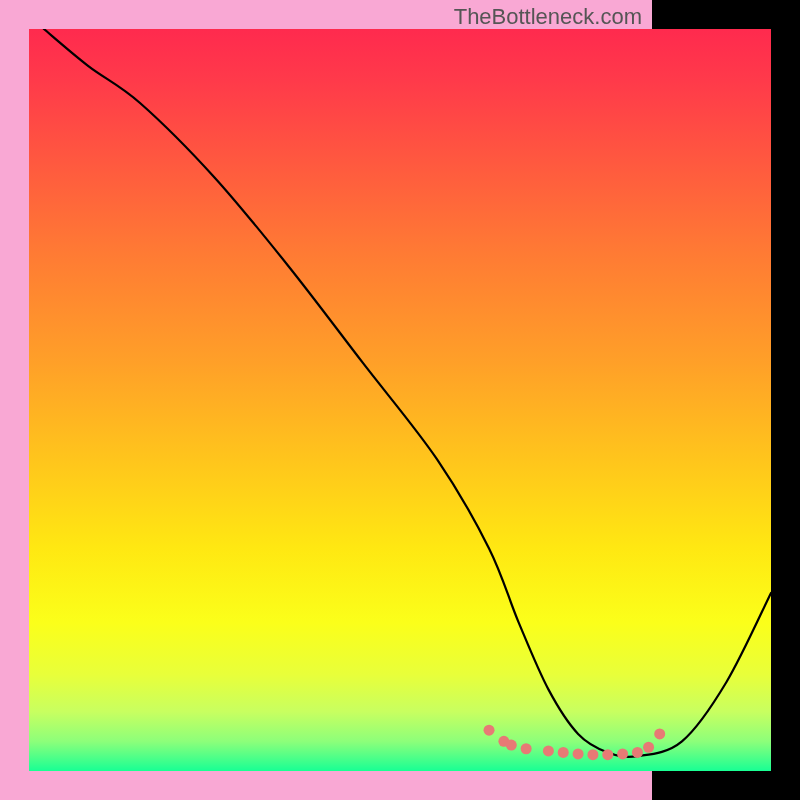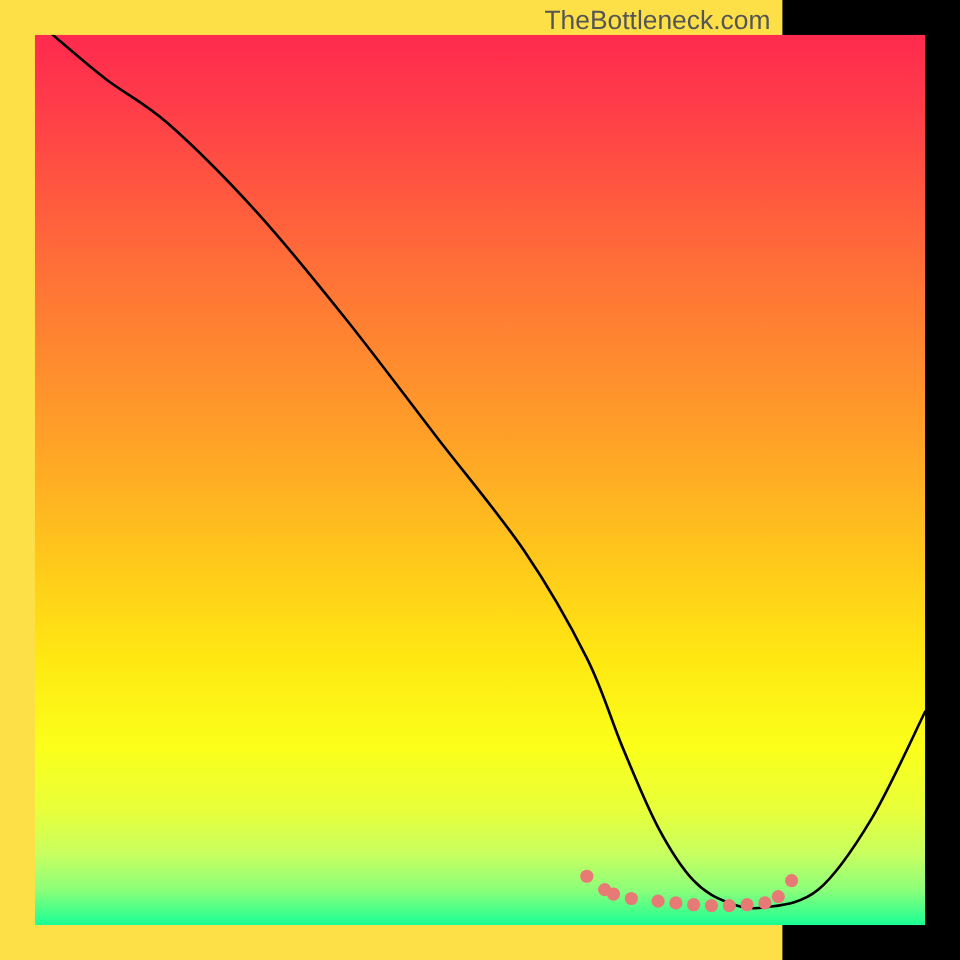--- a/index.html
+++ b/index.html
@@ -19,21 +19,21 @@
     font-size: 22px;
     font-weight: 500;
     z-index: 10;
   }
   .frame {
     position: absolute;
     top: 0;
     left: 0;
     width: 652px;
     height: 800px;
-    background: #fde047;
+    background: #f9a8d4;
   }
   .plot-area {
     position: absolute;
     top: 29px;
     left: 29px;
     width: 742px;
     height: 742px;
     overflow: hidden;
   }
   .gradient-bg {

